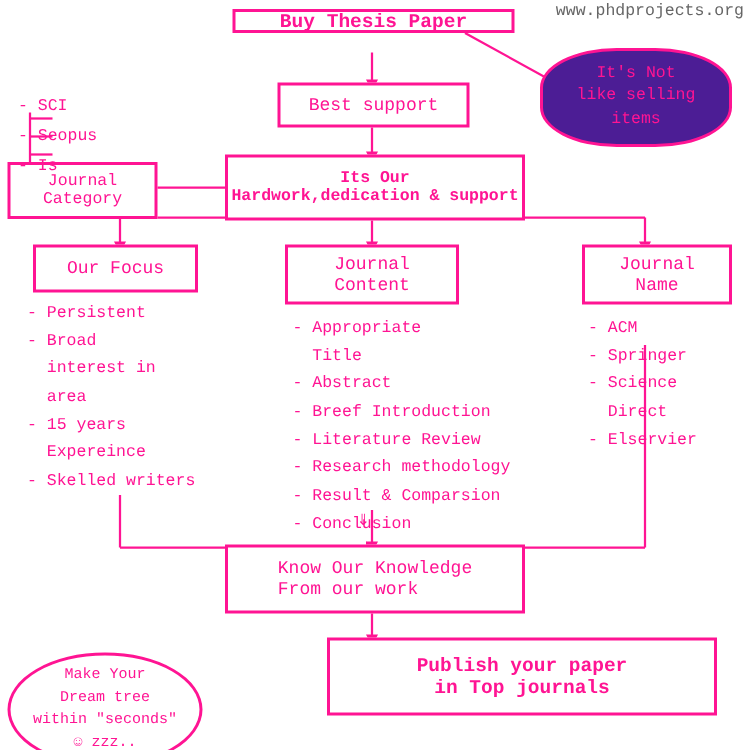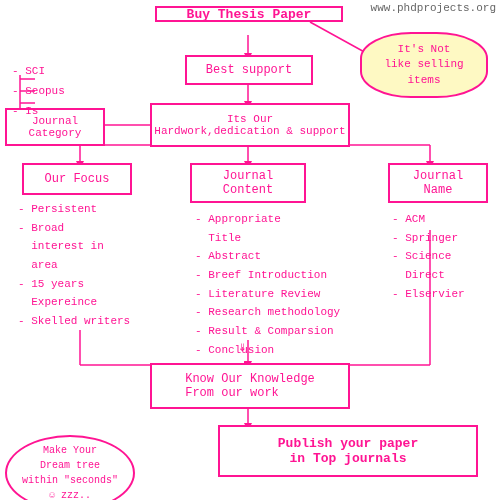--- a/index.html
+++ b/index.html
@@ -103,32 +103,32 @@
 
   <line x1="388" y1="65" x2="310" y2="22"></line>
 </svg>
 
 <div class="website-url">www.phdprojects.org</div>
 
 <div class="box" style="left:155px; top:6px; width:188px; height:16px; font-size:13px; font-weight:bold;">
   <span>Buy Thesis Paper</span>
 </div>
 
-<div style="position:absolute; left:360px; top:32px; width:128px; height:66px; border:2px solid #ff1493; border-radius:40%; background:#fef9c3; display:flex; align-items:center; justify-content:center; text-align:center; color:#ff1493; font-size:11px; line-height:1.4;">
+<div style="position:absolute; left:360px; top:32px; width:128px; height:66px; border:2px solid #ff1493; border-radius:40%; background:#4c1d95; display:flex; align-items:center; justify-content:center; text-align:center; color:#ff1493; font-size:11px; line-height:1.4;">
   <span style="white-space:pre-line;">It's Not
 like selling
 items</span>
 </div>
 
 <div class="box" style="left:185px; top:55px; width:128px; height:30px;">
   <span>Best support</span>
 </div>
 
 <div class="box" style="left:150px; top:103px; width:200px; height:44px; font-size:11px;">
-  <span style="white-space:pre-line; text-align:center;">Its Our
+  <span style="white-space:pre-line; text-align:center;font-weight:bold;">Its Our
 Hardwork,dedication &amp; support</span>
 </div>
 
 <div class="box" style="left:5px; top:108px; width:100px; height:38px; font-size:11px;">
   <span style="white-space:pre-line;">Journal
 Category</span>
 </div>
 
 <div class="list-text" style="left:12px; top:62px; line-height:1.8;">
   <div>- SCI</div>

